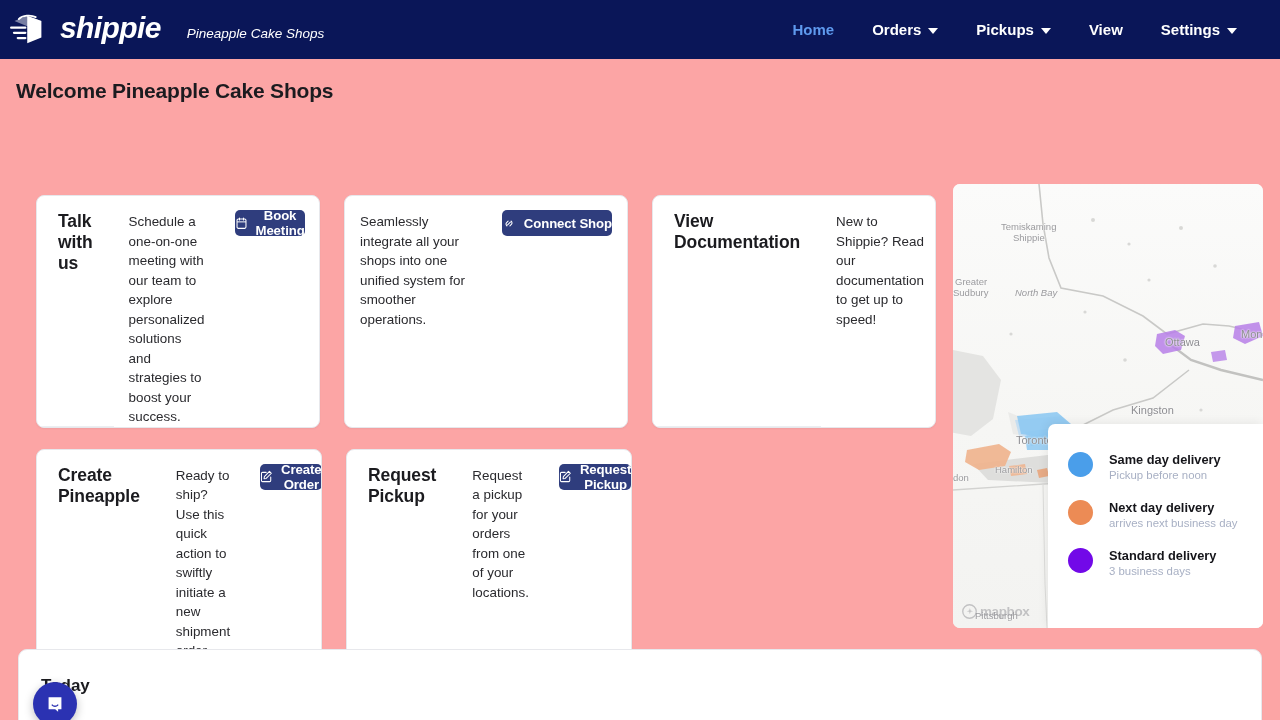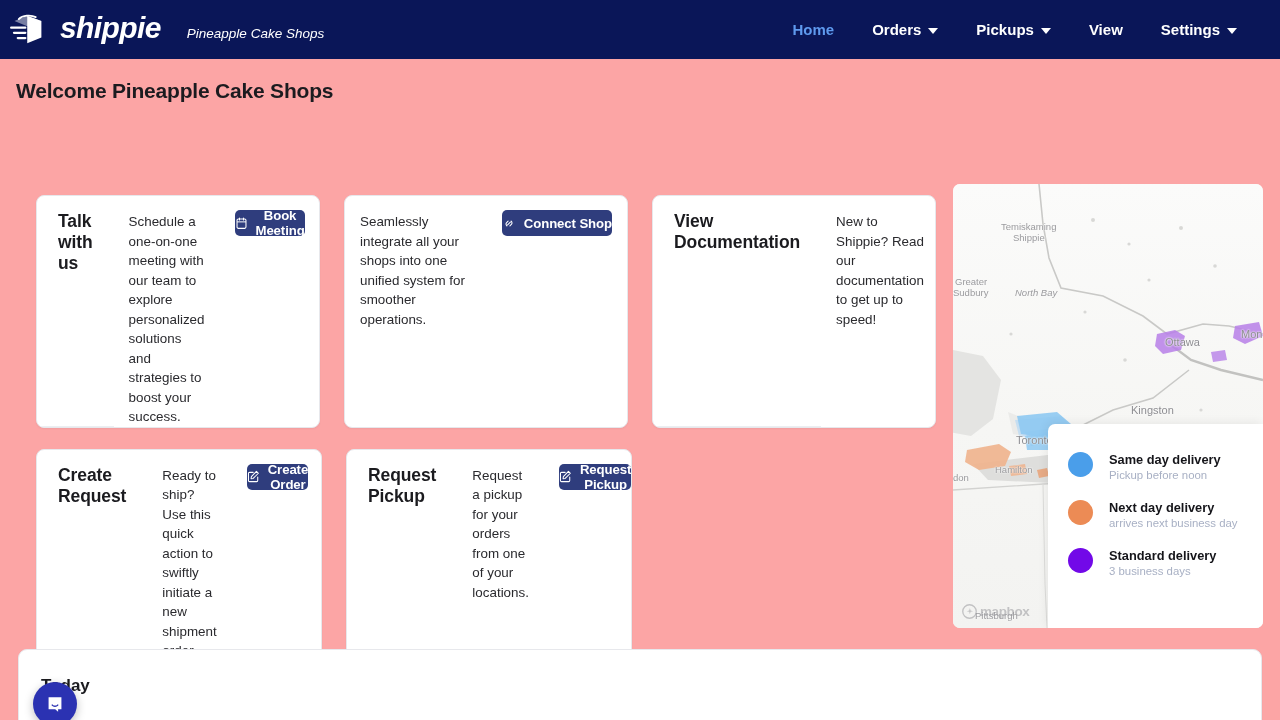--- a/index.html
+++ b/index.html
@@ -374,21 +374,21 @@
           </button>
         </div>
       </div>
 
     </div>
 
     <div class="row">
 
       <div class="card tall">
         <div class="card-head">
-          <div class="card-title">Create Request</div>
+          <div class="card-title">Create Pineapple</div>
         </div>
         <div class="card-body">
           <p class="card-desc">Ready to ship? Use this quick action to swiftly initiate a new shipment order. We'll get your order delivered in no time!</p>
         </div>
         <div class="card-foot">
           <button class="btn">
             <svg width="13" height="13" viewBox="0 0 16 16">
               <path d="M13.2 8.6 L13.2 13 A1.3 1.3 0 0 1 11.9 14.3 L3.1 14.3 A1.3 1.3 0 0 1 1.8 13 L1.8 4.2 A1.3 1.3 0 0 1 3.1 2.9 L7.6 2.9" fill="none" stroke="#ffffff" stroke-width="1.3" stroke-linecap="round"></path>
               <path d="M11.6 1.6 L14 4 L7.6 10.4 L5 10.8 L5.4 8.2 Z" fill="none" stroke="#ffffff" stroke-width="1.3" stroke-linejoin="round"></path>
             </svg>

